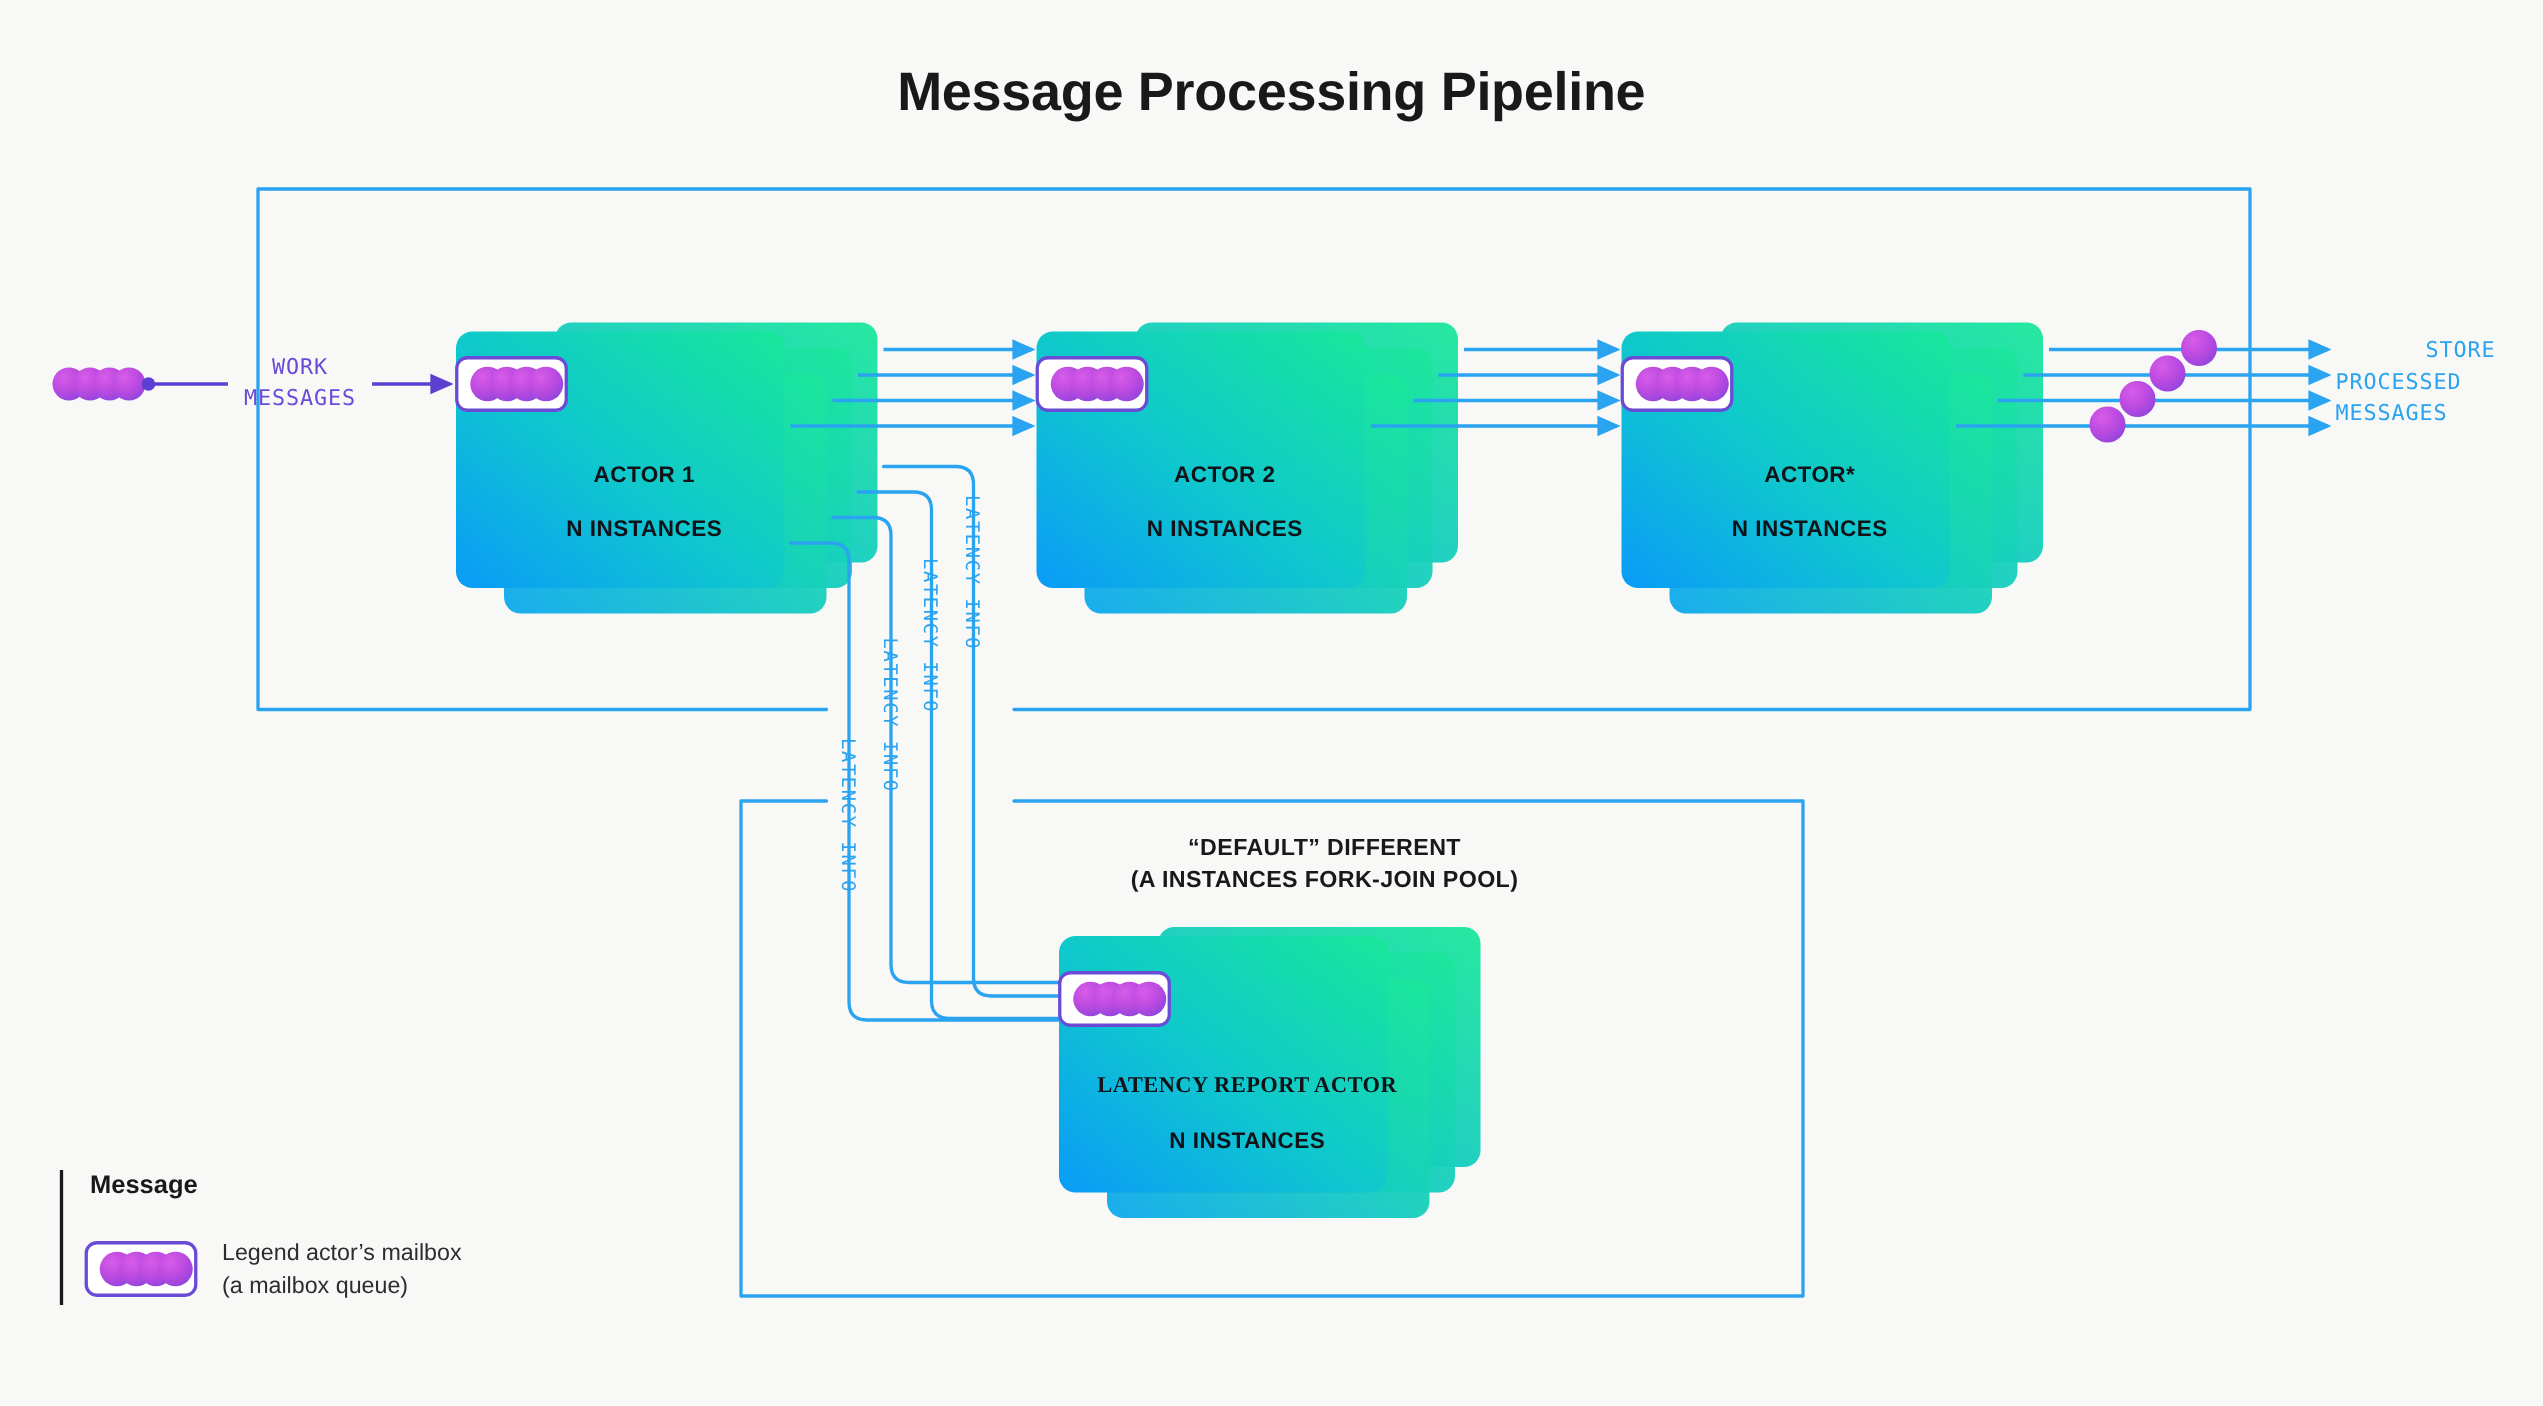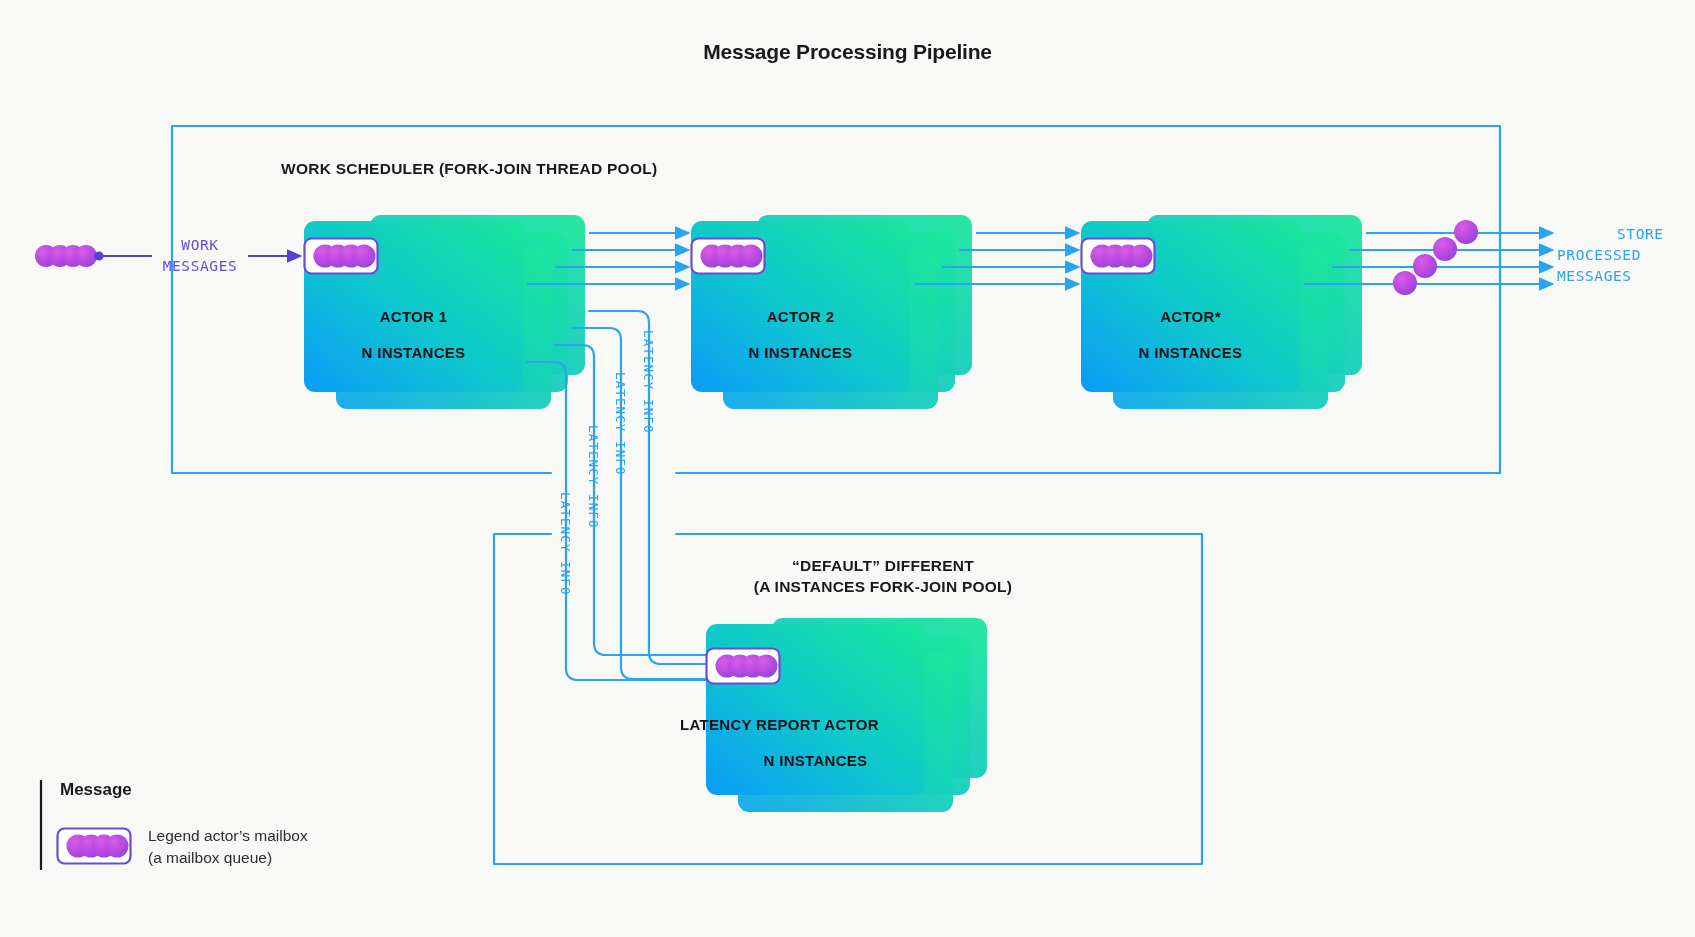--- a/index.html
+++ b/index.html
@@ -8,29 +8,29 @@
     background:#f8f8f7;
     font-family:"Liberation Sans", sans-serif;
     overflow:hidden;
     position:relative;
   }
   #stage{position:absolute;inset:0;width:1695px;height:937px;}
   svg#canvas{position:absolute;left:0;top:0;width:1695px;height:937px;display:block;}
 
   .title{
     position:absolute;left:0;top:40px;width:1695px;text-align:center;
-    font-size:21px;font-weight:bold;color:#18191b;letter-spacing:-0.2px;
+    font-size:36px;font-weight:bold;color:#18191b;letter-spacing:-0.2px;
   }
   .pool-label{
     position:absolute;font-size:15.5px;font-weight:bold;color:#18191b;
     letter-spacing:0.25px;white-space:nowrap;
   }
   .card-text{
     position:absolute;text-align:center;font-size:15px;font-weight:bold;
-    color:#111318;letter-spacing:0.3px;white-space:nowrap;
+    color:#111318;letter-spacing:0.3px;white-space:nowrap;padding-left:16px;
   }
   .mono-blue{
     position:absolute;font-family:"DejaVu Sans Mono", monospace;
     font-size:14.5px;color:#2aa3f0;letter-spacing:0.6px;line-height:21px;
   }
   .mono-purple{
     position:absolute;font-family:"DejaVu Sans Mono", monospace;
     font-size:14.5px;color:#6a4bd6;letter-spacing:0.6px;line-height:21px;
     text-align:center;
   }
@@ -198,35 +198,34 @@
       <rect x="57.5" y="828.5" width="73" height="35" rx="7" fill="none" stroke="#6a4bd6" stroke-width="2.2"></rect>
       <circle cx="78" cy="846" r="11.5" fill="url(#ballGrad)"></circle>
       <circle cx="91" cy="846" r="11.5" fill="url(#ballGrad)"></circle>
       <circle cx="104" cy="846" r="11.5" fill="url(#ballGrad)"></circle>
       <circle cx="117" cy="846" r="11.5" fill="url(#ballGrad)"></circle>
     </g>
   </svg>
 
   <div class="title">Message Processing Pipeline</div>
 
-  <div class="pool-label" style="left:281px;top:160px;">WORK SCHEDULER (FORK-JOIN THREAD POOL)</div>
 
   <div class="pool-label" style="left:748px;top:557px;width:270px;text-align:center;">“DEFAULT” DIFFERENT</div>
   <div class="pool-label" style="left:718px;top:578px;width:330px;text-align:center;">(A INSTANCES FORK-JOIN POOL)</div>
 
   <div class="card-text" style="left:304px;top:308px;width:219px;">ACTOR 1</div>
   <div class="card-text" style="left:304px;top:344px;width:219px;">N INSTANCES</div>
 
   <div class="card-text" style="left:691px;top:308px;width:219px;">ACTOR 2</div>
   <div class="card-text" style="left:691px;top:344px;width:219px;">N INSTANCES</div>
 
   <div class="card-text" style="left:1081px;top:308px;width:219px;">ACTOR*</div>
   <div class="card-text" style="left:1081px;top:344px;width:219px;">N INSTANCES</div>
 
-  <div class="card-text" style="left:670px;top:716px;width:219px;">LATENCY REPORT ACTOR</div>
+  <div class="card-text" style="left:706px;top:716px;width:219px;font-family:Liberation Serif, serif;">LATENCY REPORT ACTOR</div>
   <div class="card-text" style="left:706px;top:752px;width:219px;">N INSTANCES</div>
 
   <div class="mono-purple" style="left:150px;top:235px;width:100px;">WORK</div>
   <div class="mono-purple" style="left:140px;top:256px;width:120px;">MESSAGES</div>
 
   <div class="mono-blue" style="left:1617px;top:224px;">STORE</div>
   <div class="mono-blue" style="left:1557px;top:245px;">PROCESSED</div>
   <div class="mono-blue" style="left:1557px;top:266px;">MESSAGES</div>
 
   <div class="lat-label" style="left:656px;top:330px;">LATENCY INFO</div>

